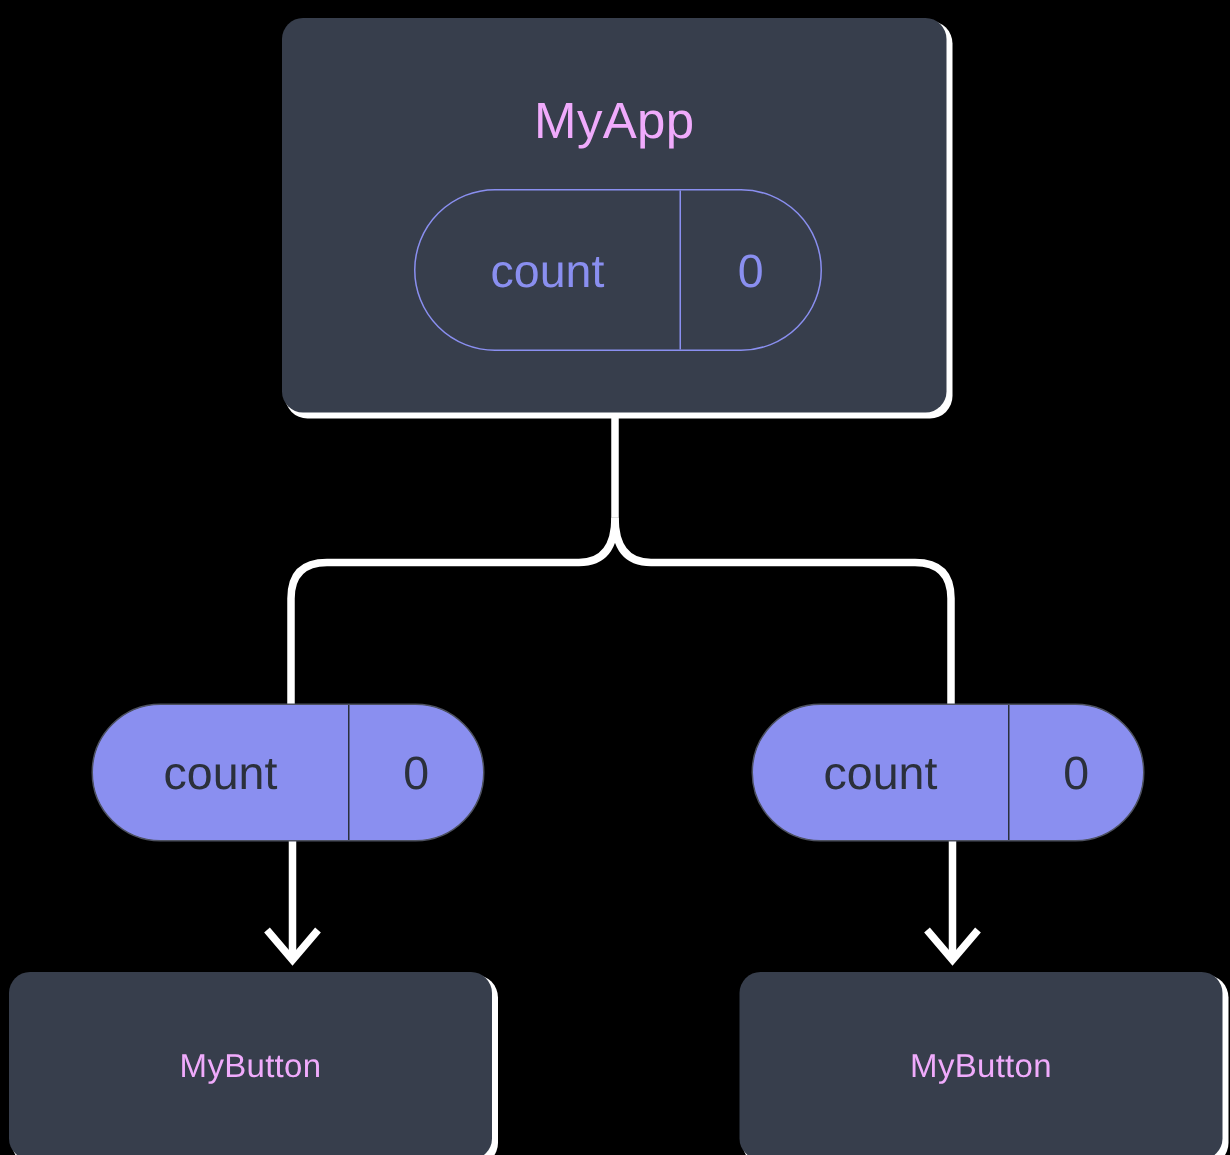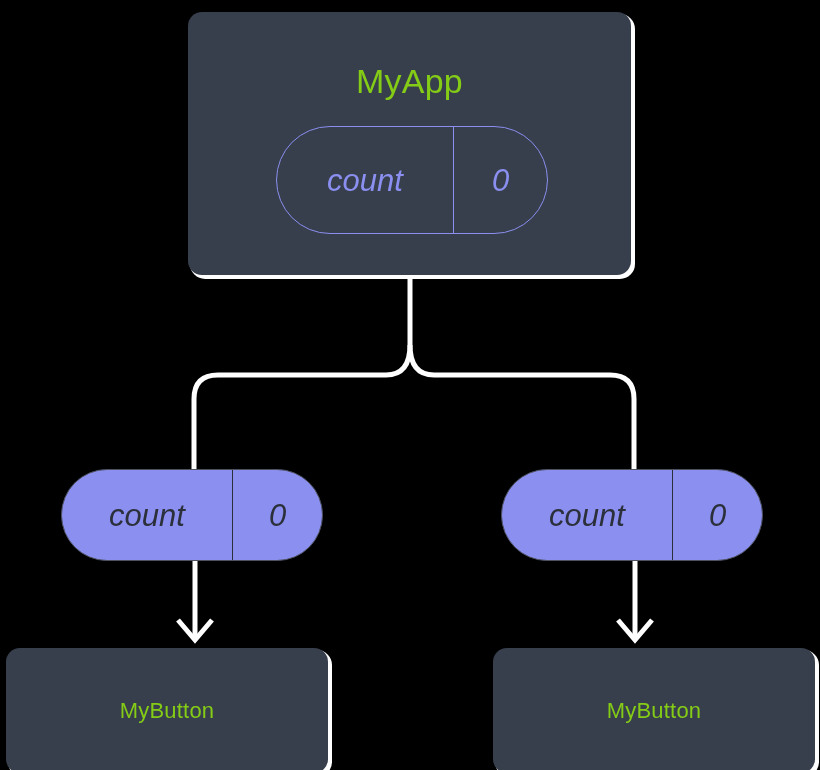--- a/index.html
+++ b/index.html
@@ -33,21 +33,21 @@
     box-sizing: border-box;
     background: #373E4C;
     border-radius: 14px;
     box-shadow: 3px 3px 0 0 #FFFFFF, 3px 3px 0 1px #FFFFFF;
     display: flex;
     flex-direction: column;
     align-items: center;
     z-index: 2;
   }
   .component-title {
-    color: #84cc16;
+    color: #f0abfc;
     font-size: 33px;
     line-height: 1;
     letter-spacing: 0.2px;
     font-weight: 400;
     white-space: nowrap;
   }
 
   
   #app-box {
     left: 188px;
@@ -77,21 +77,20 @@
     z-index: 3;
   }
   .pill-key, .pill-val {
     display: flex;
     align-items: center;
     justify-content: center;
     font-size: 31px;
     line-height: 1;
     white-space: nowrap;
     box-sizing: border-box;
-    font-style: italic;
   }
 
   
   .state-pill.outline {
     left: 276px;
     top: 126px;
     width: 272px;
     height: 108px;
     border: 1.6px solid #8A8FF0;
     background: transparent;

